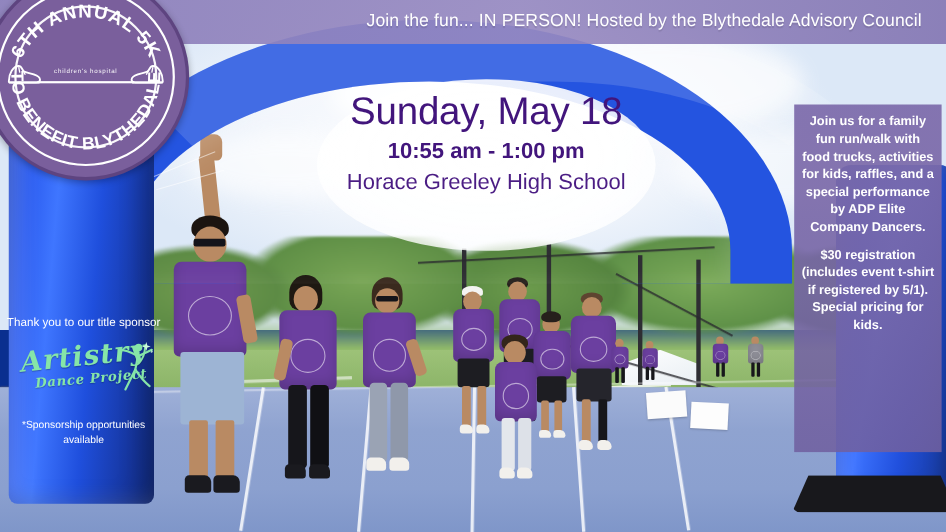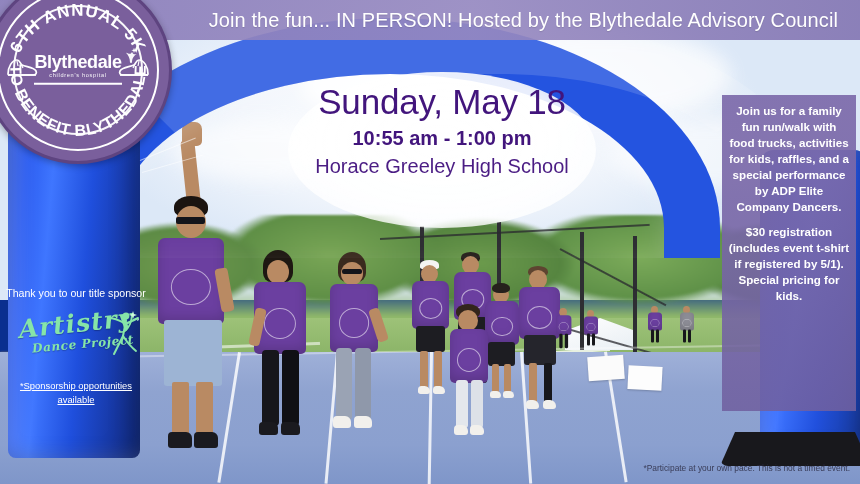--- a/index.html
+++ b/index.html
@@ -148,21 +148,21 @@
   .glasses{ position: absolute; background: #14141a; border-radius: 2px; }
 
   
   .header-band {
     position: absolute; left: 0; top: 0; width: 860px; height: 40px;
     background: linear-gradient(90deg, rgba(139,126,186,0.93), rgba(150,136,192,0.90) 55%, rgba(133,120,180,0.93));
     display: flex; align-items: center; justify-content: flex-end;
     padding-right: 22px;
   }
   .header-text {
-    color: #ffffff; font-size: 20px; letter-spacing: 0.1px;
+    color: #ffffff; font-size: 16px; letter-spacing: 0.1px;
     white-space: nowrap; text-shadow: 0 1px 1px rgba(0,0,0,0.12);
   }
 
   
   .badge {
     position: absolute; left: -16px; top: -24px;
     width: 188px; height: 188px; border-radius: 50%;
     background: #7a5f9c;
     border: 3px solid #5e4480;
     box-shadow: 0 2px 7px rgba(0,0,0,0.30);
@@ -247,21 +247,21 @@
   }
   .sp-word2 {
     font-family: "DejaVu Serif", serif;
     color: #86e5a8; font-style: italic; font-weight: bold;
     font-size: 12px; letter-spacing: 0.6px;
     transform: rotate(-5deg); display: block; margin-top: 1px; margin-left: 14px;
     text-shadow: 0 1px 1px rgba(0,0,0,0.25);
   }
   .sp-dancer { position: absolute; right: -2px; top: -2px; }
   .sp-note {
-    color: #ffffff; font-size: 9.4px; line-height: 1.4; margin-top: 6px; text-decoration: underline;
+    color: #ffffff; font-size: 9.4px; line-height: 1.4; margin-top: 6px;
   }
 
   
   .disclaimer {
     position: absolute; right: 10px; bottom: 11px;
     color: #2c2c44; font-size: 8.4px; opacity: 0.85;
     white-space: nowrap;
   }
 </style>
 </head>
@@ -463,29 +463,20 @@
       <svg width="34" height="22" viewBox="0 0 34 22">
         <g transform="scale(-1,1) translate(-34,0)">
           <path d="M3 17 C3 10 7 3 12 3 C15 3 15 7 17 8 C21 10 29 10 31 14 C32 16 31 18 28 18 L6 18 C4 18 3 18 3 17 Z" fill="none" stroke="#ffffff" stroke-width="1.7"></path>
           <path d="M12 4 L13 9 M16 7 L18 11" stroke="#ffffff" stroke-width="1.2"></path>
           <path d="M3 18 L31 18" stroke="#ffffff" stroke-width="1.7"></path>
         </g>
       </svg>
     </span>
 
     <div class="badge-center">
-      <div style="position:relative;">
-        <div class="bc-logo">Blythedale</div>
-        <span style="position:absolute;right:-9px;top:-7px;">
-          <svg width="16" height="18" viewBox="0 0 16 18">
-            <path d="M7 17 C7 12 5 9 3 7 C6 8 8 9 9 6 C10 9 12 9 14 8 C11 10 9 12 9 17 Z" fill="#ffffff" opacity="0.95"></path>
-            <path d="M11 2 L11.8 4 L13.8 4.6 L11.8 5.3 L11 7.3 L10.3 5.3 L8.3 4.6 L10.3 4 Z" fill="#ffffff"></path>
-          </svg>
-        </span>
-      </div>
       <div class="bc-sub">children's hospital</div>
       <div class="bc-rule"></div>
     </div>
   </div>
 
   <div class="center-oval"></div>
   <div class="center-text">
     <div class="ct-date">Sunday, May 18</div>
     <div class="ct-time">10:55 am - 1:00 pm</div>
     <div class="ct-venue">Horace Greeley High School</div>
@@ -512,15 +503,14 @@
             <path d="M23 27 C27 33 31 38 36 42"></path>
           </g>
           <path d="M33 2 L34 5 L37 6 L34 7 L33 10 L32 7 L29 6 L32 5 Z" fill="#cdfbdd"></path>
           <path d="M38 9 L39 11 L37 12 Z" fill="#cdfbdd"></path>
         </svg>
       </span>
     </div>
     <div class="sp-note">*Sponsorship opportunities available</div>
   </div>
 
-  <div class="disclaimer">*Participate at your own pace. This is not a timed event.</div>
 
 </div>
 
 </body></html>

